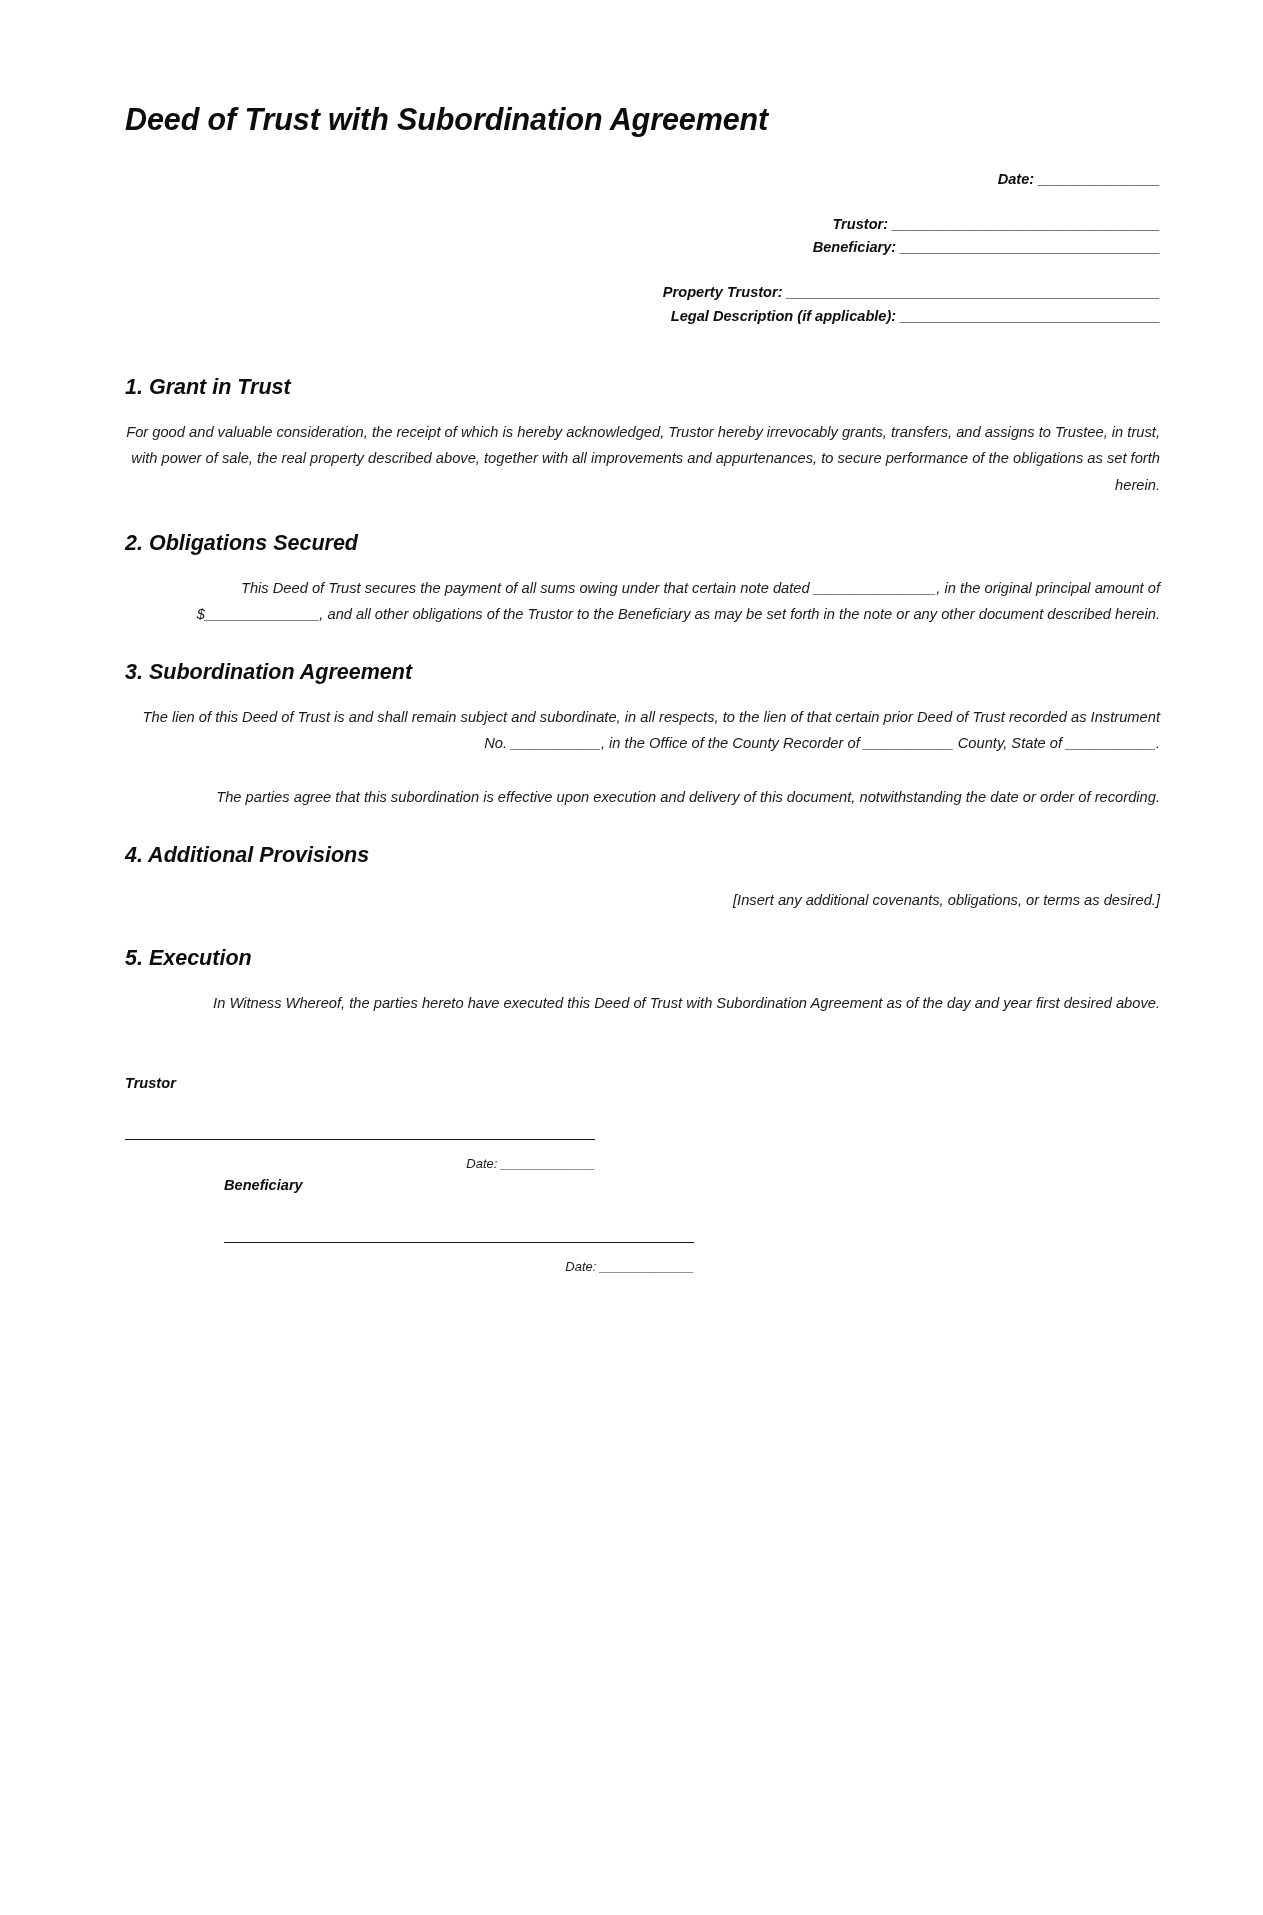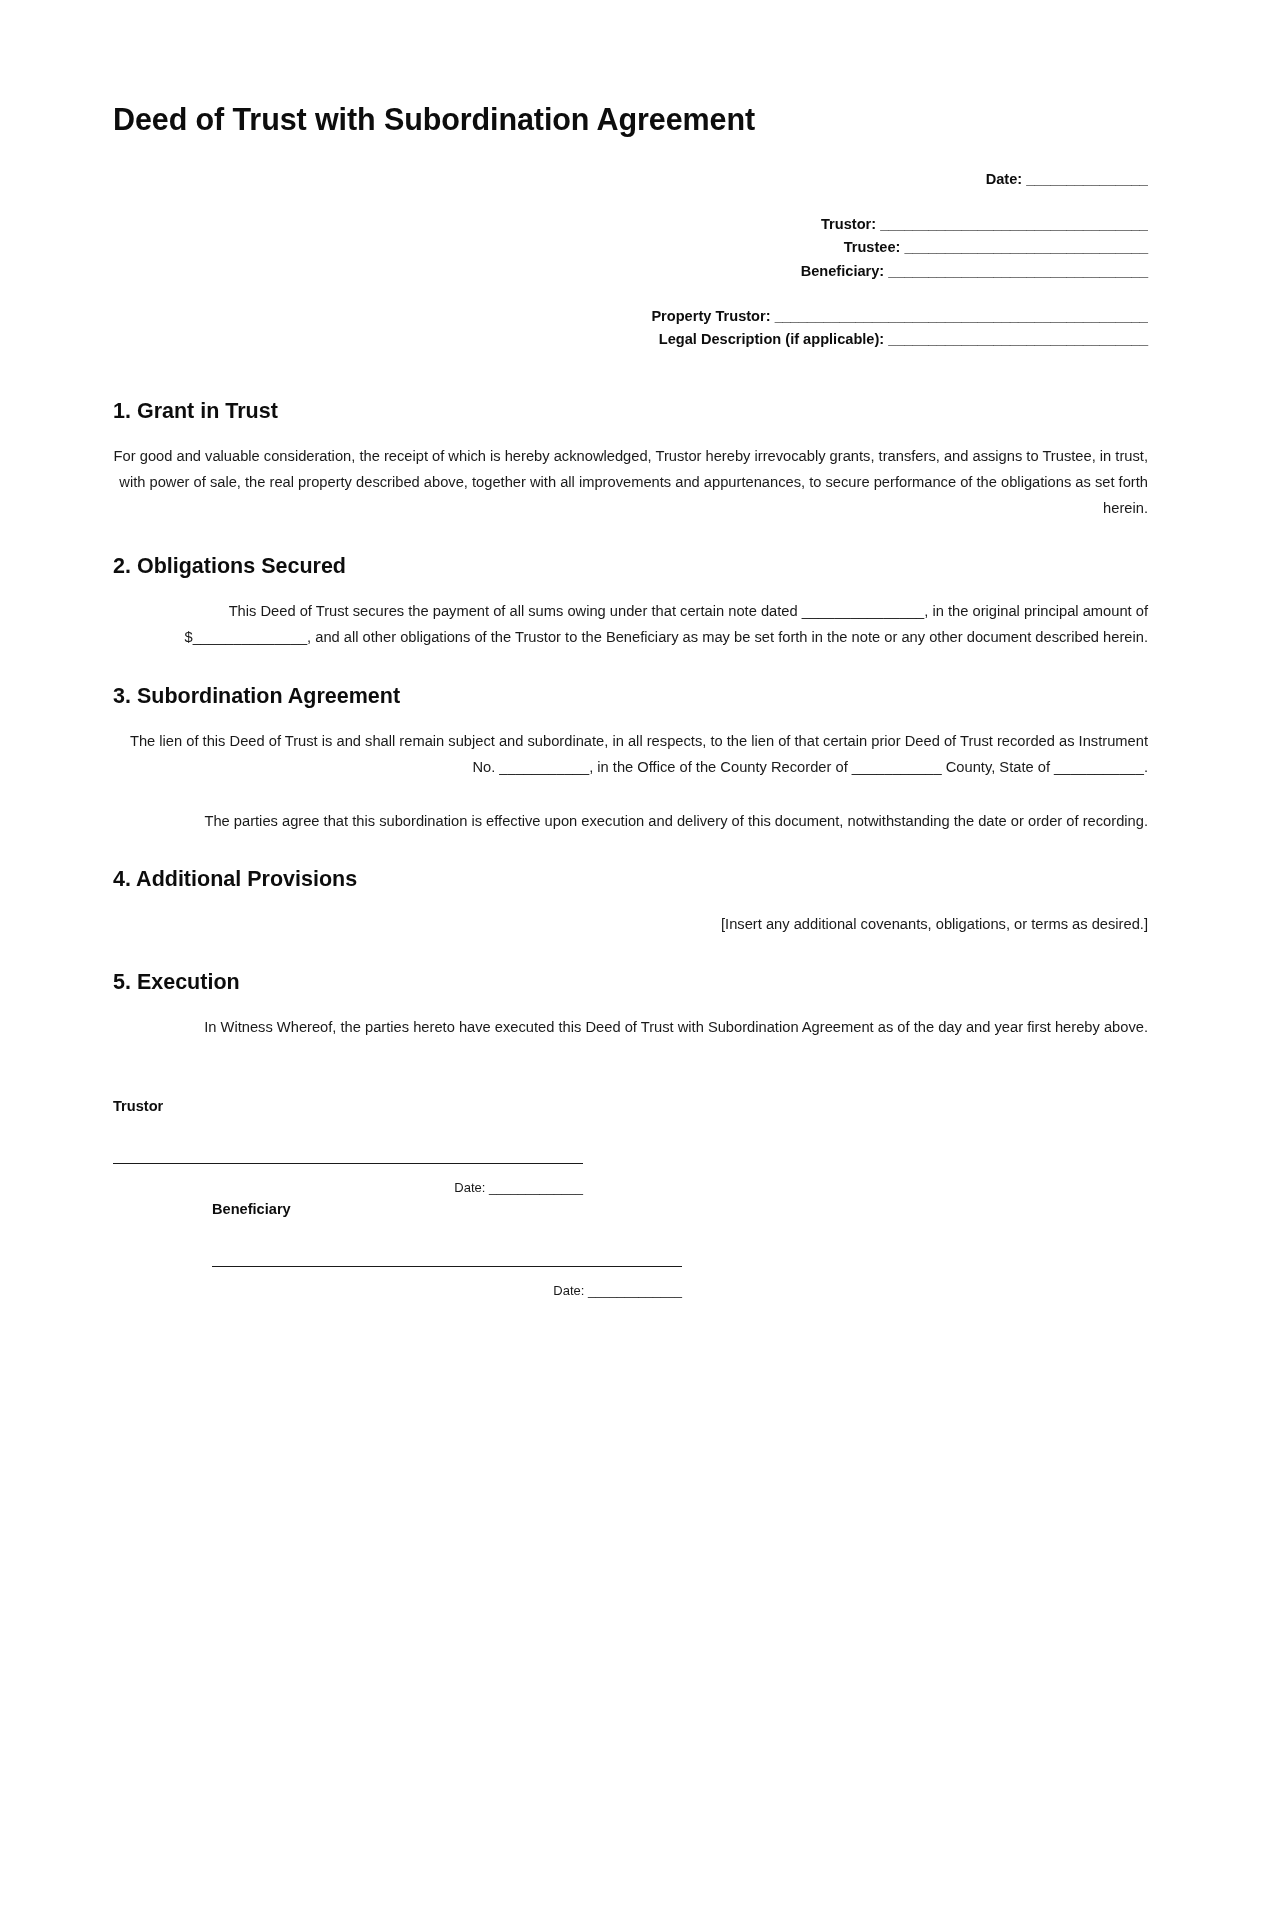--- a/index.html
+++ b/index.html
@@ -17,23 +17,24 @@
   }
   .page {
     position: relative;
     width: 1263px;
     height: 1915px;
     background: #ffffff;
     box-sizing: border-box;
   }
   .content {
     position: absolute;
-    left: 113px;
+    left: 125px;
     top: 100px;
     width: 1035px;
+    font-style: italic;
   }
 
   
   .doc-title {
     font-size: 30.5px;
     font-weight: bold;
     letter-spacing: -0.1px;
     line-height: 1.25;
     margin: 0 0 0 0;
     color: #0d0d0d;
@@ -126,21 +127,20 @@
     <h1 class="doc-title">Deed of Trust with Subordination Agreement</h1>
 
     <div class="meta-block">
 
       <div class="meta-group">
         <div class="meta-line"><span>Date:</span><span> _______________</span></div>
       </div>
 
       <div class="meta-group">
         <div class="meta-line"><span>Trustor:</span><span> _________________________________</span></div>
-        <div class="meta-line"><span>Trustee:</span><span> ______________________________</span></div>
         <div class="meta-line"><span>Beneficiary:</span><span> ________________________________</span></div>
       </div>
 
       <div class="meta-group">
         <div class="meta-line"><span>Property Trustor:</span><span> ______________________________________________</span></div>
         <div class="meta-line"><span>Legal Description (if applicable):</span><span> ________________________________</span></div>
       </div>
 
     </div>
 
@@ -151,21 +151,21 @@
     <p class="body-text">This Deed of Trust secures the payment of all sums owing under that certain note dated _______________, in the original principal amount of $______________, and all other obligations of the Trustor to the Beneficiary as may be set forth in the note or any other document described herein.</p>
 
     <h2 class="section-heading sec-gap">3. Subordination Agreement</h2>
     <p class="body-text">The lien of this Deed of Trust is and shall remain subject and subordinate, in all respects, to the lien of that certain prior Deed of Trust recorded as Instrument No. ___________, in the Office of the County Recorder of ___________ County, State of ___________.</p>
     <p class="body-text">The parties agree that this subordination is effective upon execution and delivery of this document, notwithstanding the date or order of recording.</p>
 
     <h2 class="section-heading sec-gap">4. Additional Provisions</h2>
     <p class="body-text">[Insert any additional covenants, obligations, or terms as desired.]</p>
 
     <h2 class="section-heading sec-gap">5. Execution</h2>
-    <p class="body-text">In Witness Whereof, the parties hereto have executed this Deed of Trust with Subordination Agreement as of the day and year first hereby above.</p>
+    <p class="body-text">In Witness Whereof, the parties hereto have executed this Deed of Trust with Subordination Agreement as of the day and year first desired above.</p>
 
     <div class="signature-area">
 
       <div class="sig-col left">
         <div class="sig-role">Trustor</div>
         <div class="sig-rule"></div>
         <div class="sig-date">Date: _____________</div>
       </div>
 
       <div class="sig-col right">

